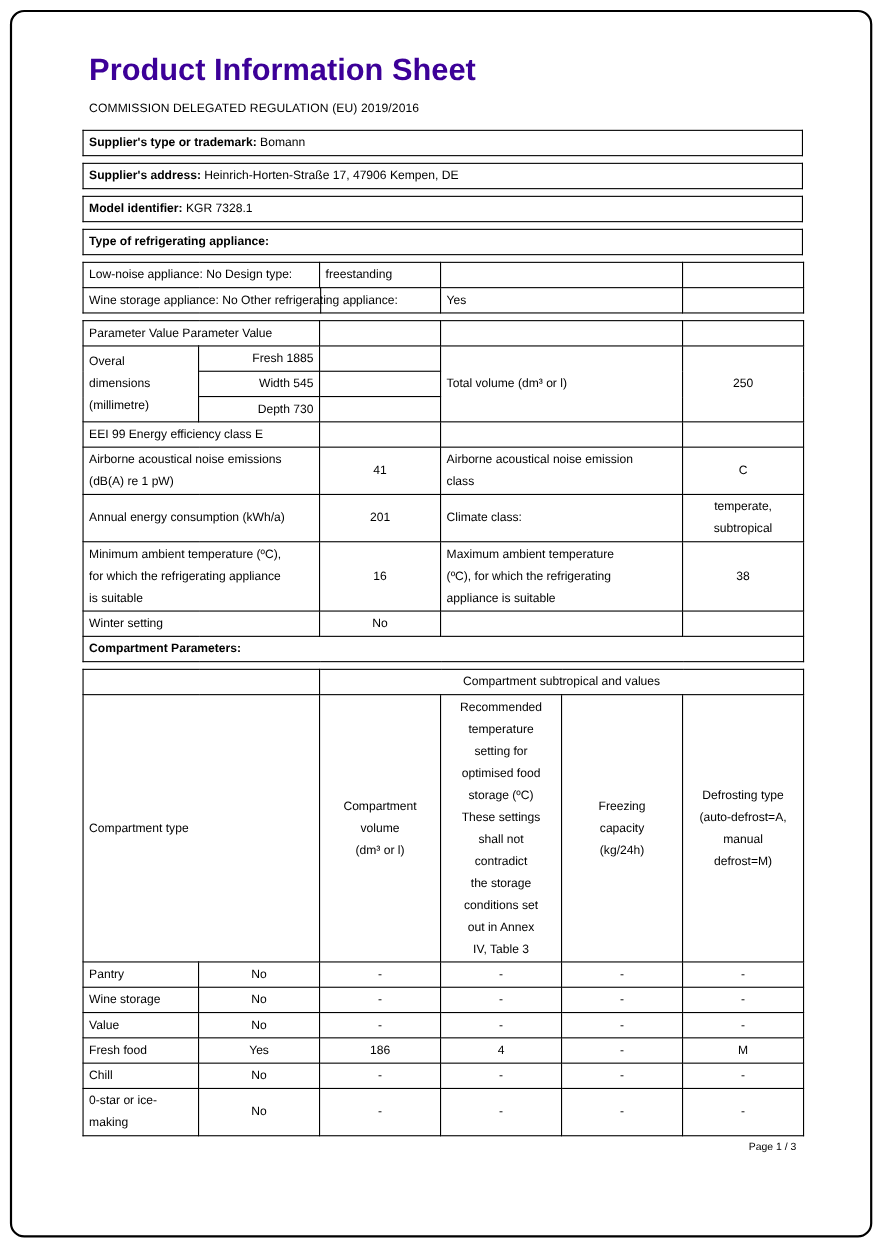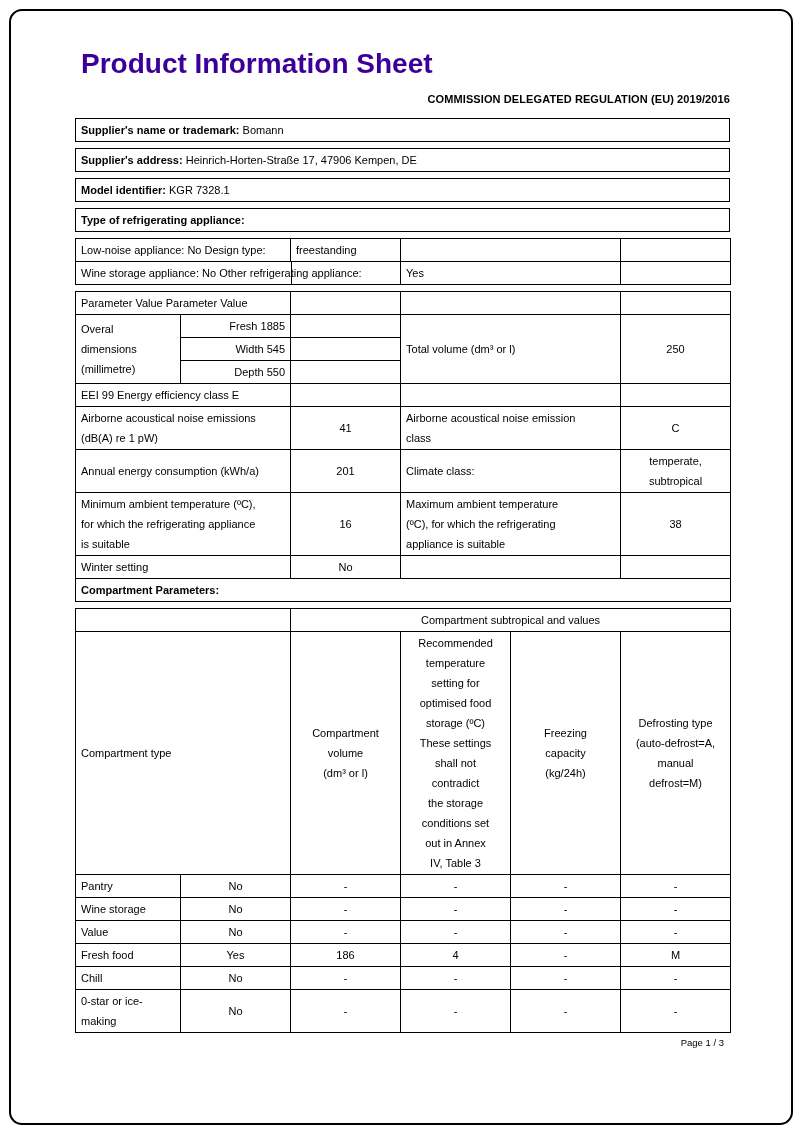--- a/index.html
+++ b/index.html
@@ -7,21 +7,21 @@
   .page {
     position:relative; width:802px; height:1134px; background:#fff;
     font-family:"Liberation Sans", sans-serif; color:#000; overflow:hidden;border-radius:32px;
   }
   .frame {
     position:absolute; inset:9px; border:2px solid #000; border-radius:13px;
     pointer-events:none;
   }
   .content { position:absolute; left:75px; top:48px; width:655px; }
   .title { font-size:28px; font-weight:700; color:#3C0098; margin:0 0 13px 6px; }
-  .subtitle { font-size:11px; font-weight:700; margin:0 0 13px 6px; letter-spacing:.1px;text-align:right; }
+  .subtitle { font-size:11px; font-weight:400; margin:0 0 13px 6px; letter-spacing:.1px; }
   table.sheet {
     border-collapse:collapse; table-layout:fixed; width:655px;
     font-size:11px; color:#000;
   }
   table.sheet td {
     border:1px solid #000; padding:1px 5px; line-height:20px;
     vertical-align:middle; word-wrap:break-word;
   }
   .gap { height:6px; }
   .b { font-weight:700; }
@@ -42,21 +42,21 @@
 <div class="page">
   <div class="frame"></div>
   <div class="content">
 
     <h1 class="title" style="color: rgb(60, 0, 152);">Product Information Sheet</h1>
     <div class="subtitle">COMMISSION DELEGATED REGULATION (EU) 2019/2016</div>
 
     <table class="sheet">
       <tbody>
           <tr>
-        <td><span class="b">Supplier's name or trademark:</span> <span>Bomann</span></td>
+        <td><span class="b">Supplier's type or trademark:</span> <span>Bomann</span></td>
       </tr>
     </tbody>
       </table>
     <div class="gap"></div>
 
     <table class="sheet">
       <tbody>
           <tr>
         <td><span class="b">Supplier's address:</span> <span>Heinrich-Horten-Straße 17, 47906 Kempen, DE</span></td>
       </tr>
@@ -131,21 +131,21 @@
         <td class="r"><span>Fresh</span> <span>1885</span></td>
         <td></td>
         <td rowspan="3">Total volume (dm³ or l)</td>
         <td rowspan="3" class="c">250</td>
       </tr>
       <tr>
         <td class="r"><span>Width</span> <span>545</span></td>
         <td></td>
       </tr>
       <tr>
-        <td class="r"><span>Depth</span> <span>550</span></td>
+        <td class="r"><span>Depth</span> <span>730</span></td>
         <td></td>
       </tr>
       <tr>
         <td colspan="2">EEI 99 Energy efficiency class E</td>
         <td></td>
         <td></td>
         <td></td>
       </tr>
       <tr>
         <td colspan="2" class="pre">Airborne acoustical noise emissions

